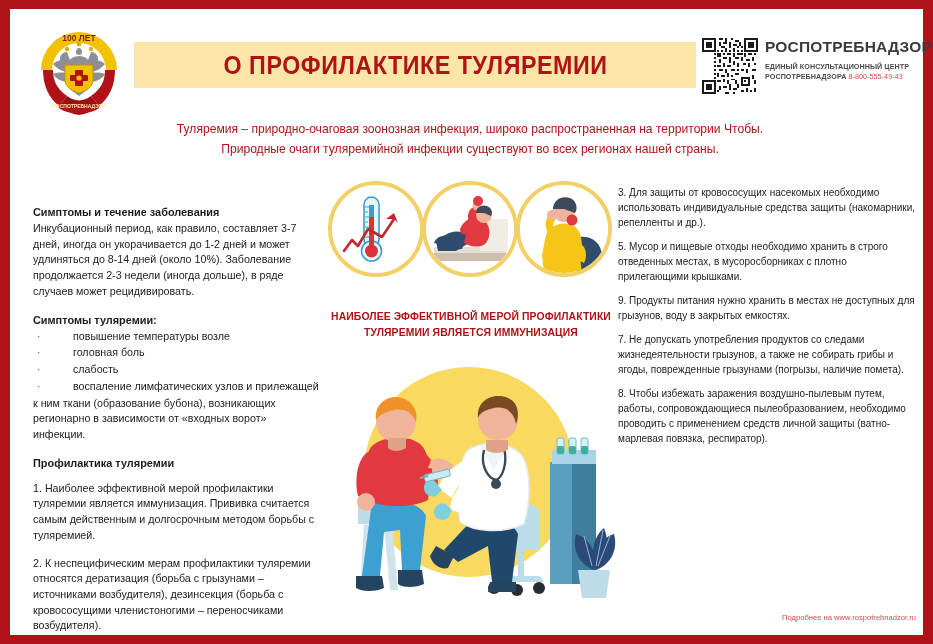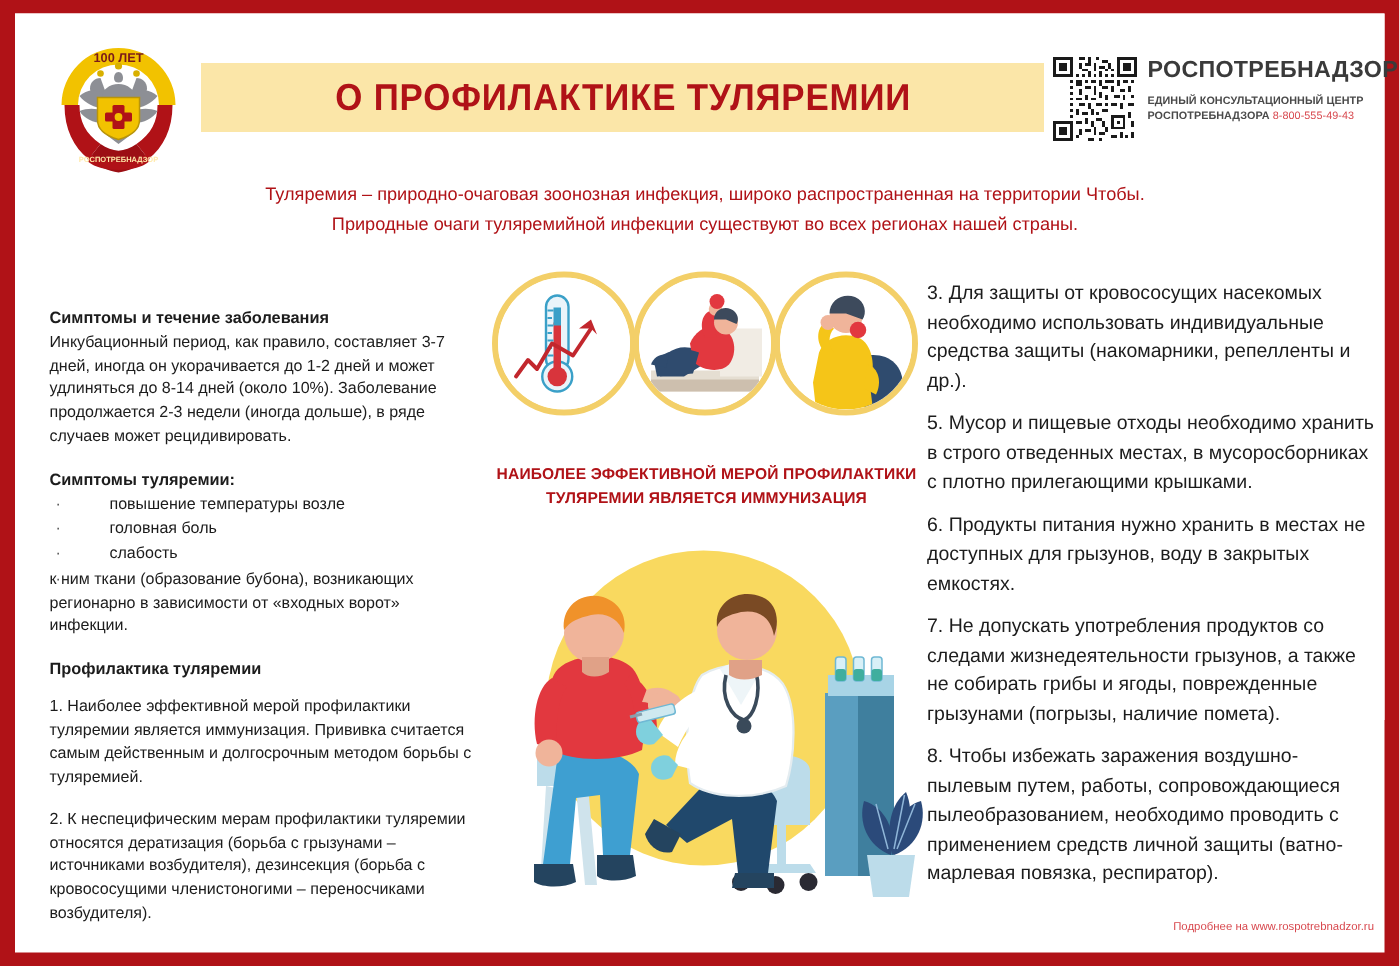--- a/index.html
+++ b/index.html
@@ -134,21 +134,21 @@
     font-size: 10.7px;
     line-height: 1.47;
     margin-top: 35px;
   }
   .col-right {
     position: absolute;
     left: 608px;
     top: 176px;
     width: 298px;
     color: #1c1c1c;
-    font-size: 13px;
+    font-size: 10px;
     line-height: 1.5;
   }
   .h-bold {
     font-weight: bold;
     font-size: 10.9px;
     margin-bottom: 1px;
   }
   .para { margin: 0 0 12px 0; }
   .para.tight { margin-bottom: 9px; }
   .bullets {
@@ -418,21 +418,21 @@
 
     <div class="col-left">
       <div class="h-bold">Симптомы и течение заболевания</div>
       <p class="para">Инкубационный период, как правило, составляет 3-7 дней, иногда он укорачивается до 1-2 дней и может удлиняться до 8-14 дней (около 10%). Заболевание продолжается 2-3 недели (иногда дольше), в ряде случаев может рецидивировать.</p>
 
       <div class="h-bold">Симптомы туляремии:</div>
       <ul class="bullets">
         <li><span class="dot">·</span><span>повышение температуры возле</span></li>
         <li><span class="dot">·</span><span>головная боль</span></li>
         <li><span class="dot">·</span><span>слабость</span></li>
-        <li><span class="dot">·</span></li>
+        <li><span class="dot">·</span><span>воспаление лимфатических узлов и прилежащей</span></li>
       </ul>
       <p class="para cont">к ним ткани (образование бубона), возникающих регионарно в зависимости от «входных ворот» инфекции.</p>
 
       <div class="h-bold">Профилактика туляремии</div>
       <p class="para" style="margin-top:10px">1.   Наиболее эффективной мерой профилактики туляремии является иммунизация. Прививка считается самым действенным и долгосрочным методом борьбы с туляремией.</p>
       <p class="para">2.   К неспецифическим мерам профилактики туляремии относятся дератизация (борьба с грызунами – источниками возбудителя), дезинсекция (борьба с кровососущими членистоногими – переносчиками возбудителя).</p>
     </div>
 
     <div class="center">
       <div class="icon-row">
@@ -605,21 +605,21 @@
             <path d="M275 176 L268 212"></path>
         </g>
 
         <line x1="8" y1="238" x2="282" y2="238" stroke="#ffffff" stroke-width="0"></line>
       </svg>
     </div>
 
     <div class="col-right">
       <p class="para tight">3. Для защиты от кровососущих насекомых необходимо использовать индивидуальные средства защиты (накомарники, репелленты и др.).</p>
       <p class="para tight">5. Мусор и пищевые отходы необходимо хранить в строго отведенных местах, в мусоросборниках с плотно прилегающими крышками.</p>
-      <p class="para tight">6. Продукты питания нужно хранить в местах не доступных для грызунов, воду в закрытых емкостях.</p>
+      <p class="para tight">9. Продукты питания нужно хранить в местах не доступных для грызунов, воду в закрытых емкостях.</p>
       <p class="para tight">7. Не допускать употребления продуктов со следами жизнедеятельности грызунов, а также не собирать грибы и ягоды, поврежденные грызунами (погрызы, наличие помета).</p>
       <p class="para tight">8. Чтобы избежать заражения воздушно-пылевым путем, работы, сопровождающиеся пылеобразованием, необходимо проводить с применением средств личной защиты (ватно-марлевая повязка, респиратор).</p>
     </div>
 
     <div class="footer-note">Подробнее на www.rospotrebnadzor.ru</div>
 
   </div>
 </div>
 
 </body></html>

